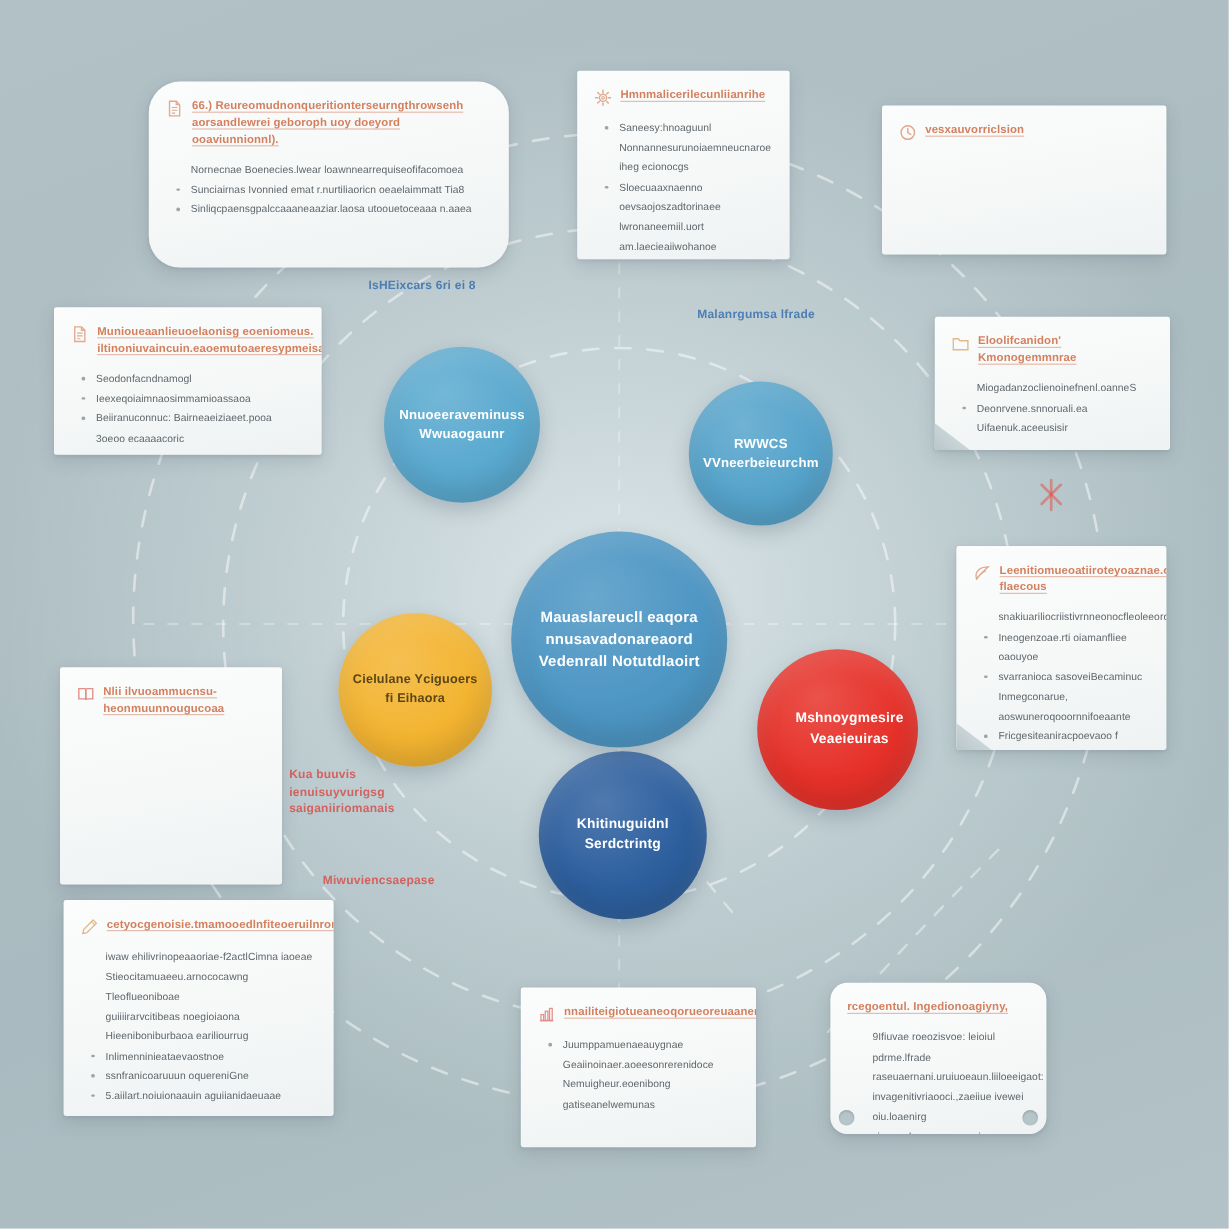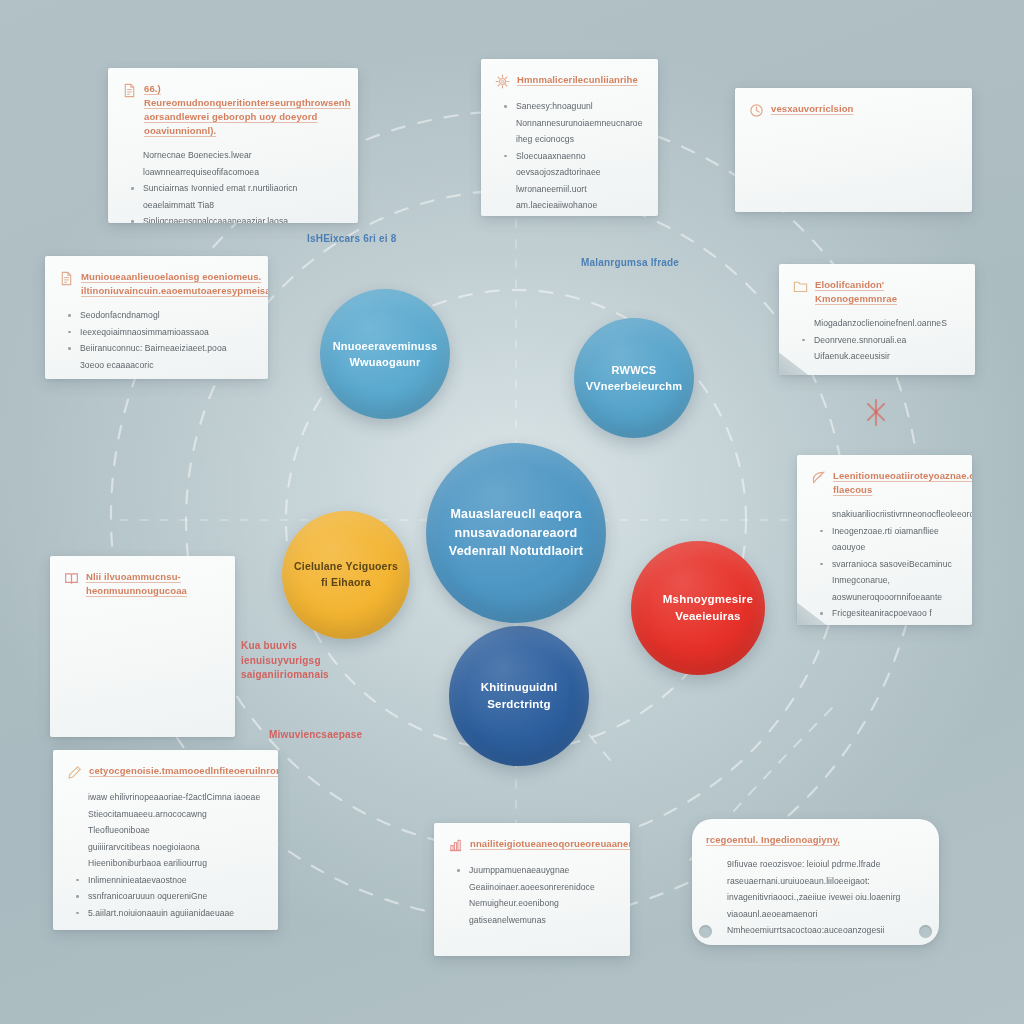--- a/index.html
+++ b/index.html
@@ -210,21 +210,21 @@
       </div>
   </div>
 
   <div id="overlay">
       <div class="float-label fl-blue" style="left: 307px; top: 232px;">IsHEixcars 6ri ei 8</div>
       <div class="float-label fl-blue" style="left: 581px; top: 256px;">Malanrgumsa lfrade</div>
       <div class="float-label fl-red" style="left: 241px; top: 639px;">Kua buuvis
 ienuisuyvurigsg
 saiganiiriomanais</div>
       <div class="float-label fl-red" style="left: 269px; top: 728px;">Miwuviencsaepase</div>
-      <div class="card sq" style="left: 108px; top: 68px; width: 250px; height: 155px;">
+      <div class="card sq" style="left: 124px; top: 68px; width: 300px; height: 155px; border-radius: 26px;">
         <div class="card-head">
           <span class="head-icon">
             <svg viewBox="0 0 16 16">
               <path d="M3.5 1.5h6l3 3v10h-9z" fill="none" stroke="#d98a63" stroke-width="1.2"></path>
               <path d="M9.5 1.5v3h3" fill="none" stroke="#d98a63" stroke-width="1.2"></path>
               <path d="M5.5 7h5M5.5 9.5h5M5.5 12h3" stroke="#d98a63" stroke-width="1" fill="none"></path>
             </svg>
           </span>
           <div class="card-title">66.) Reureomudnonqueritionterseurngthrowsenh aorsandlewrei
 geboroph uoy doeyord ooaviunnionnl).</div>
@@ -362,21 +362,21 @@
           </span>
           <div class="card-title">nnailiteigiotueaneoqorueoreuaanenriicb</div>
         </div>
         <ul class="bullets">
           <li>Juumppamuenaeauygnae</li>
           <li class="nb">Geaiinoinaer.aoeesonrerenidoce</li>
           <li class="nb">Nemuigheur.eoenibong</li>
           <li class="nb">gatiseanelwemunas</li>
         </ul>
       </div>
-      <div class="card tag" style="left: 692px; top: 819px; width: 247px; height: 126px; border-radius: 20px;">
+      <div class="card tag" style="left: 692px; top: 819px; width: 180px; height: 126px;">
         <span class="notch n-bl"></span>
         <span class="notch n-br"></span>
         <div class="card-head">
           <div class="card-title">rcegoentul. Ingedionoagiyny,</div>
         </div>
         <ul class="bullets">
           <li class="nb">9Ifiuvae roeozisvoe: leioiul  pdrme.lfrade</li>
           <li class="nb">raseuaernani.uruiuoeaun.liiloeeigaot:</li>
           <li class="nb">invagenitivriaooci.,zaeiiue  ivewei oiu.loaenirg</li>
           <li class="nb">viaoaunl.aeoeamaenori</li>

